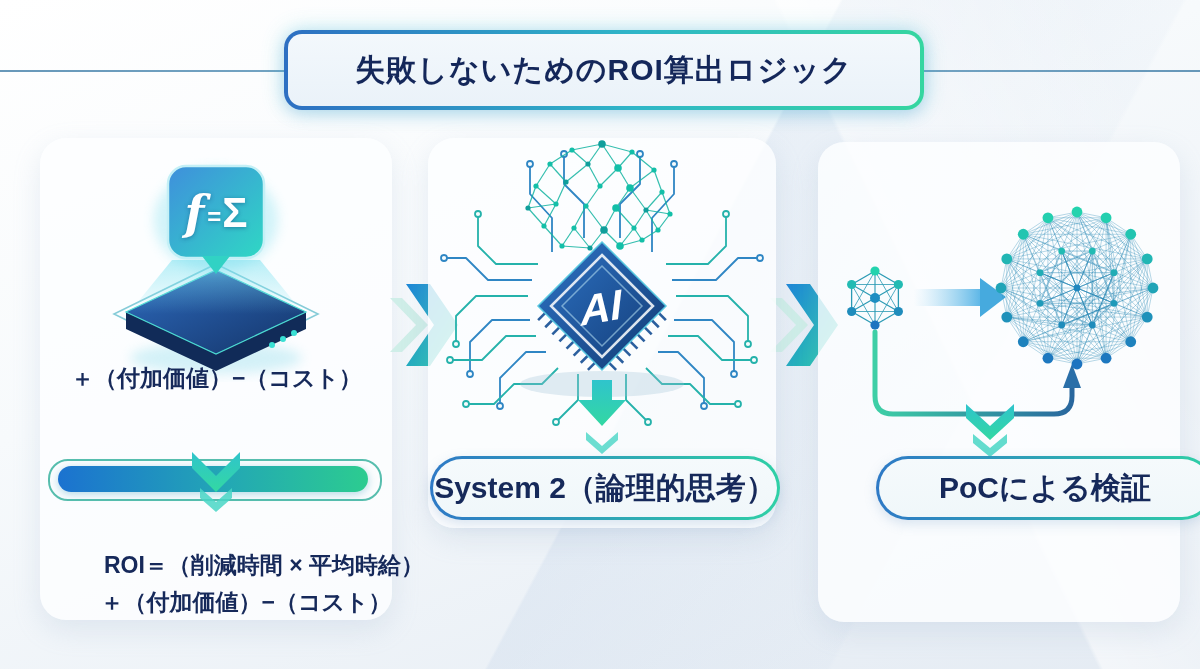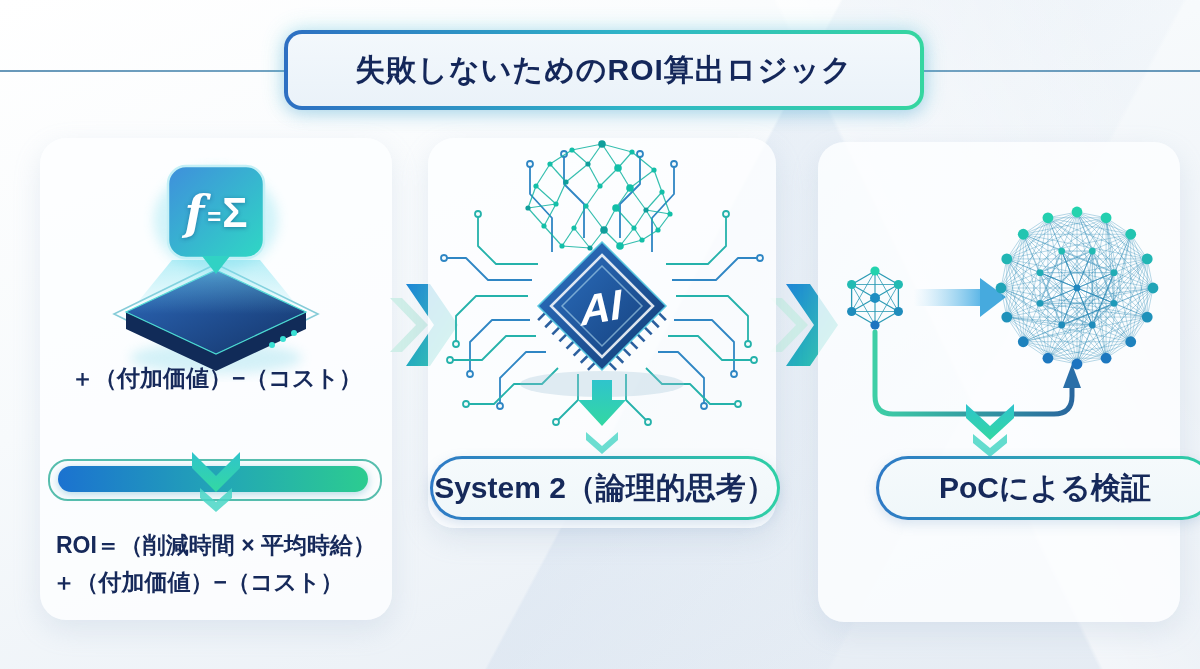--- a/index.html
+++ b/index.html
@@ -26,21 +26,21 @@
   .card-left{left:40px;top:138px;width:352px;height:482px;}
   .card-mid{left:428px;top:138px;width:348px;height:390px;}
   .card-right{left:818px;top:142px;width:362px;height:480px;}
 
   .abs{position:absolute;}
   .formula{position:absolute;left:48px;width:336px;color:#16295a;font-weight:700;
     font-size:23px;line-height:37px;}
   .formula .l1{text-align:center;}
   .f-top{top:360px;}
   .f-top .l2{text-align:right;padding-right:22px;}
-  .f-bottom{top:527px;}
+  .f-bottom{top:547px;margin-left:48px;}
   .f-bottom .l2{text-align:center;padding-right:36px;}
 
   .divider-ring{position:absolute;left:48px;top:459px;width:330px;height:38px;
     border:2px solid #57beae;border-radius:20px;}
   .divider-bar{position:absolute;left:58px;top:466px;width:310px;height:26px;border-radius:13px;
     background:linear-gradient(90deg,#1b72d0,#23a8b4 55%,#2ccc90);
     box-shadow:0 2px 8px rgba(40,150,180,.35);}
 
   .pill{position:absolute;height:58px;border:3px solid transparent;border-radius:999px;
     background:linear-gradient(#f5fafc,#f0f7fa) padding-box,

